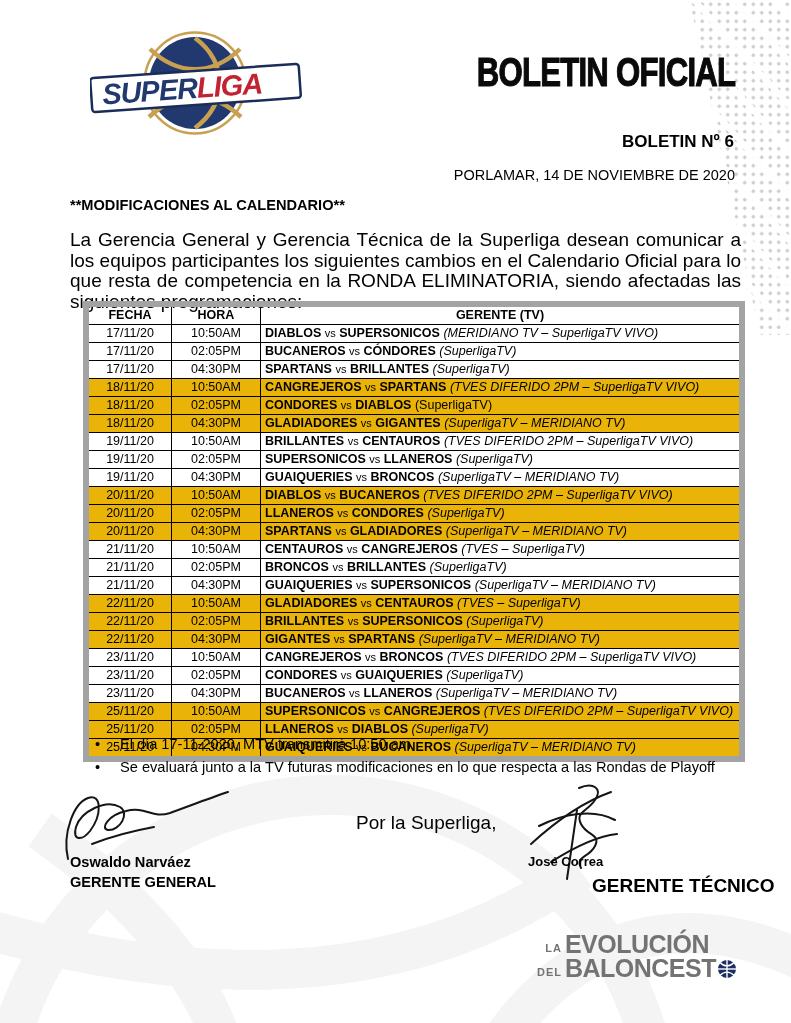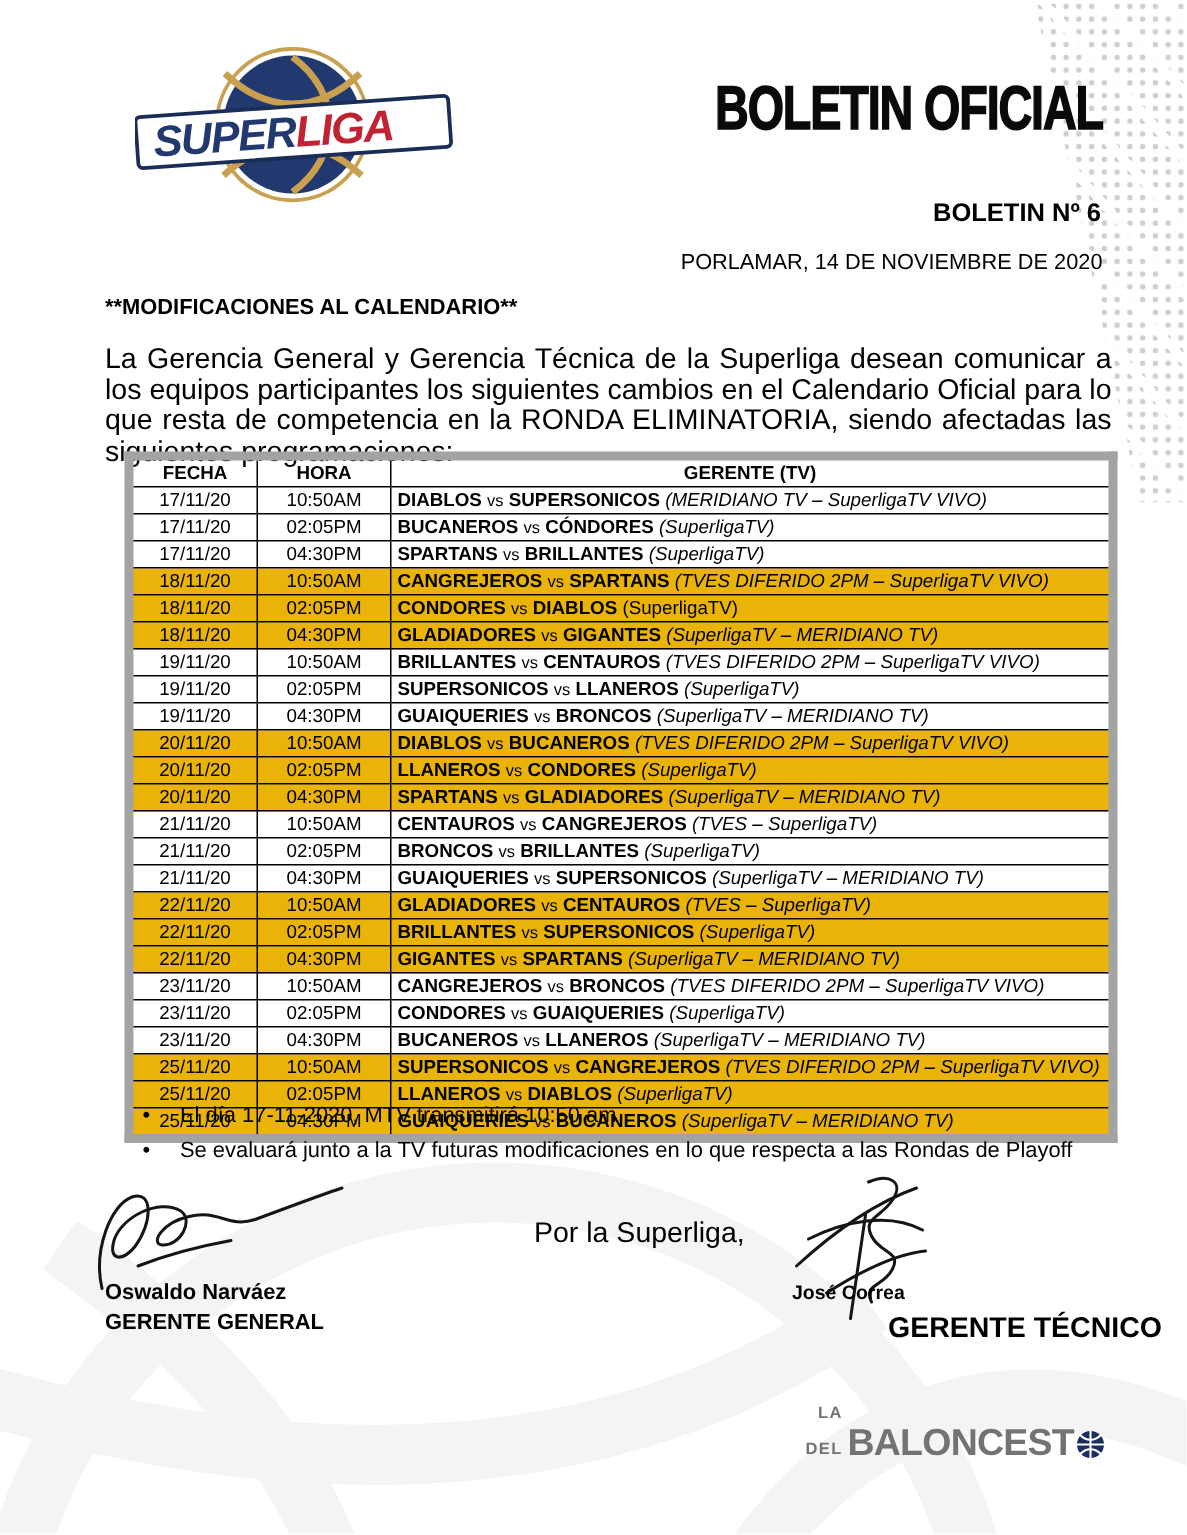--- a/index.html
+++ b/index.html
@@ -279,20 +279,21 @@
       <path d="M22,44 C46,32 76,26 98,38"></path>
       <path d="M34,80 C56,66 80,54 100,52"></path>
     </g>
   </svg>
   <div class="name-right">José Correa</div>
   <div class="role-right">GERENTE TÉCNICO</div>
 
   <div class="evo">
     <div class="evo-row">
       <span class="evo-col-small"><span class="evo-small">LA</span></span>
+      <span class="evo-big">EVOLUCIÓN</span>
     </div>
     <div class="evo-row">
       <span class="evo-col-small"><span class="evo-small">DEL</span></span>
       <span class="evo-big">
           <span>BALONCEST</span>
           <svg class="evo-ball" viewBox="0 0 20 20">
             <circle cx="10" cy="10" r="9" fill="#1b2d61"></circle>
             <g stroke="#ffffff" stroke-width="1.4" fill="none">
               <path d="M1,10 L19,10"></path>
               <path d="M10,1 L10,19"></path>

